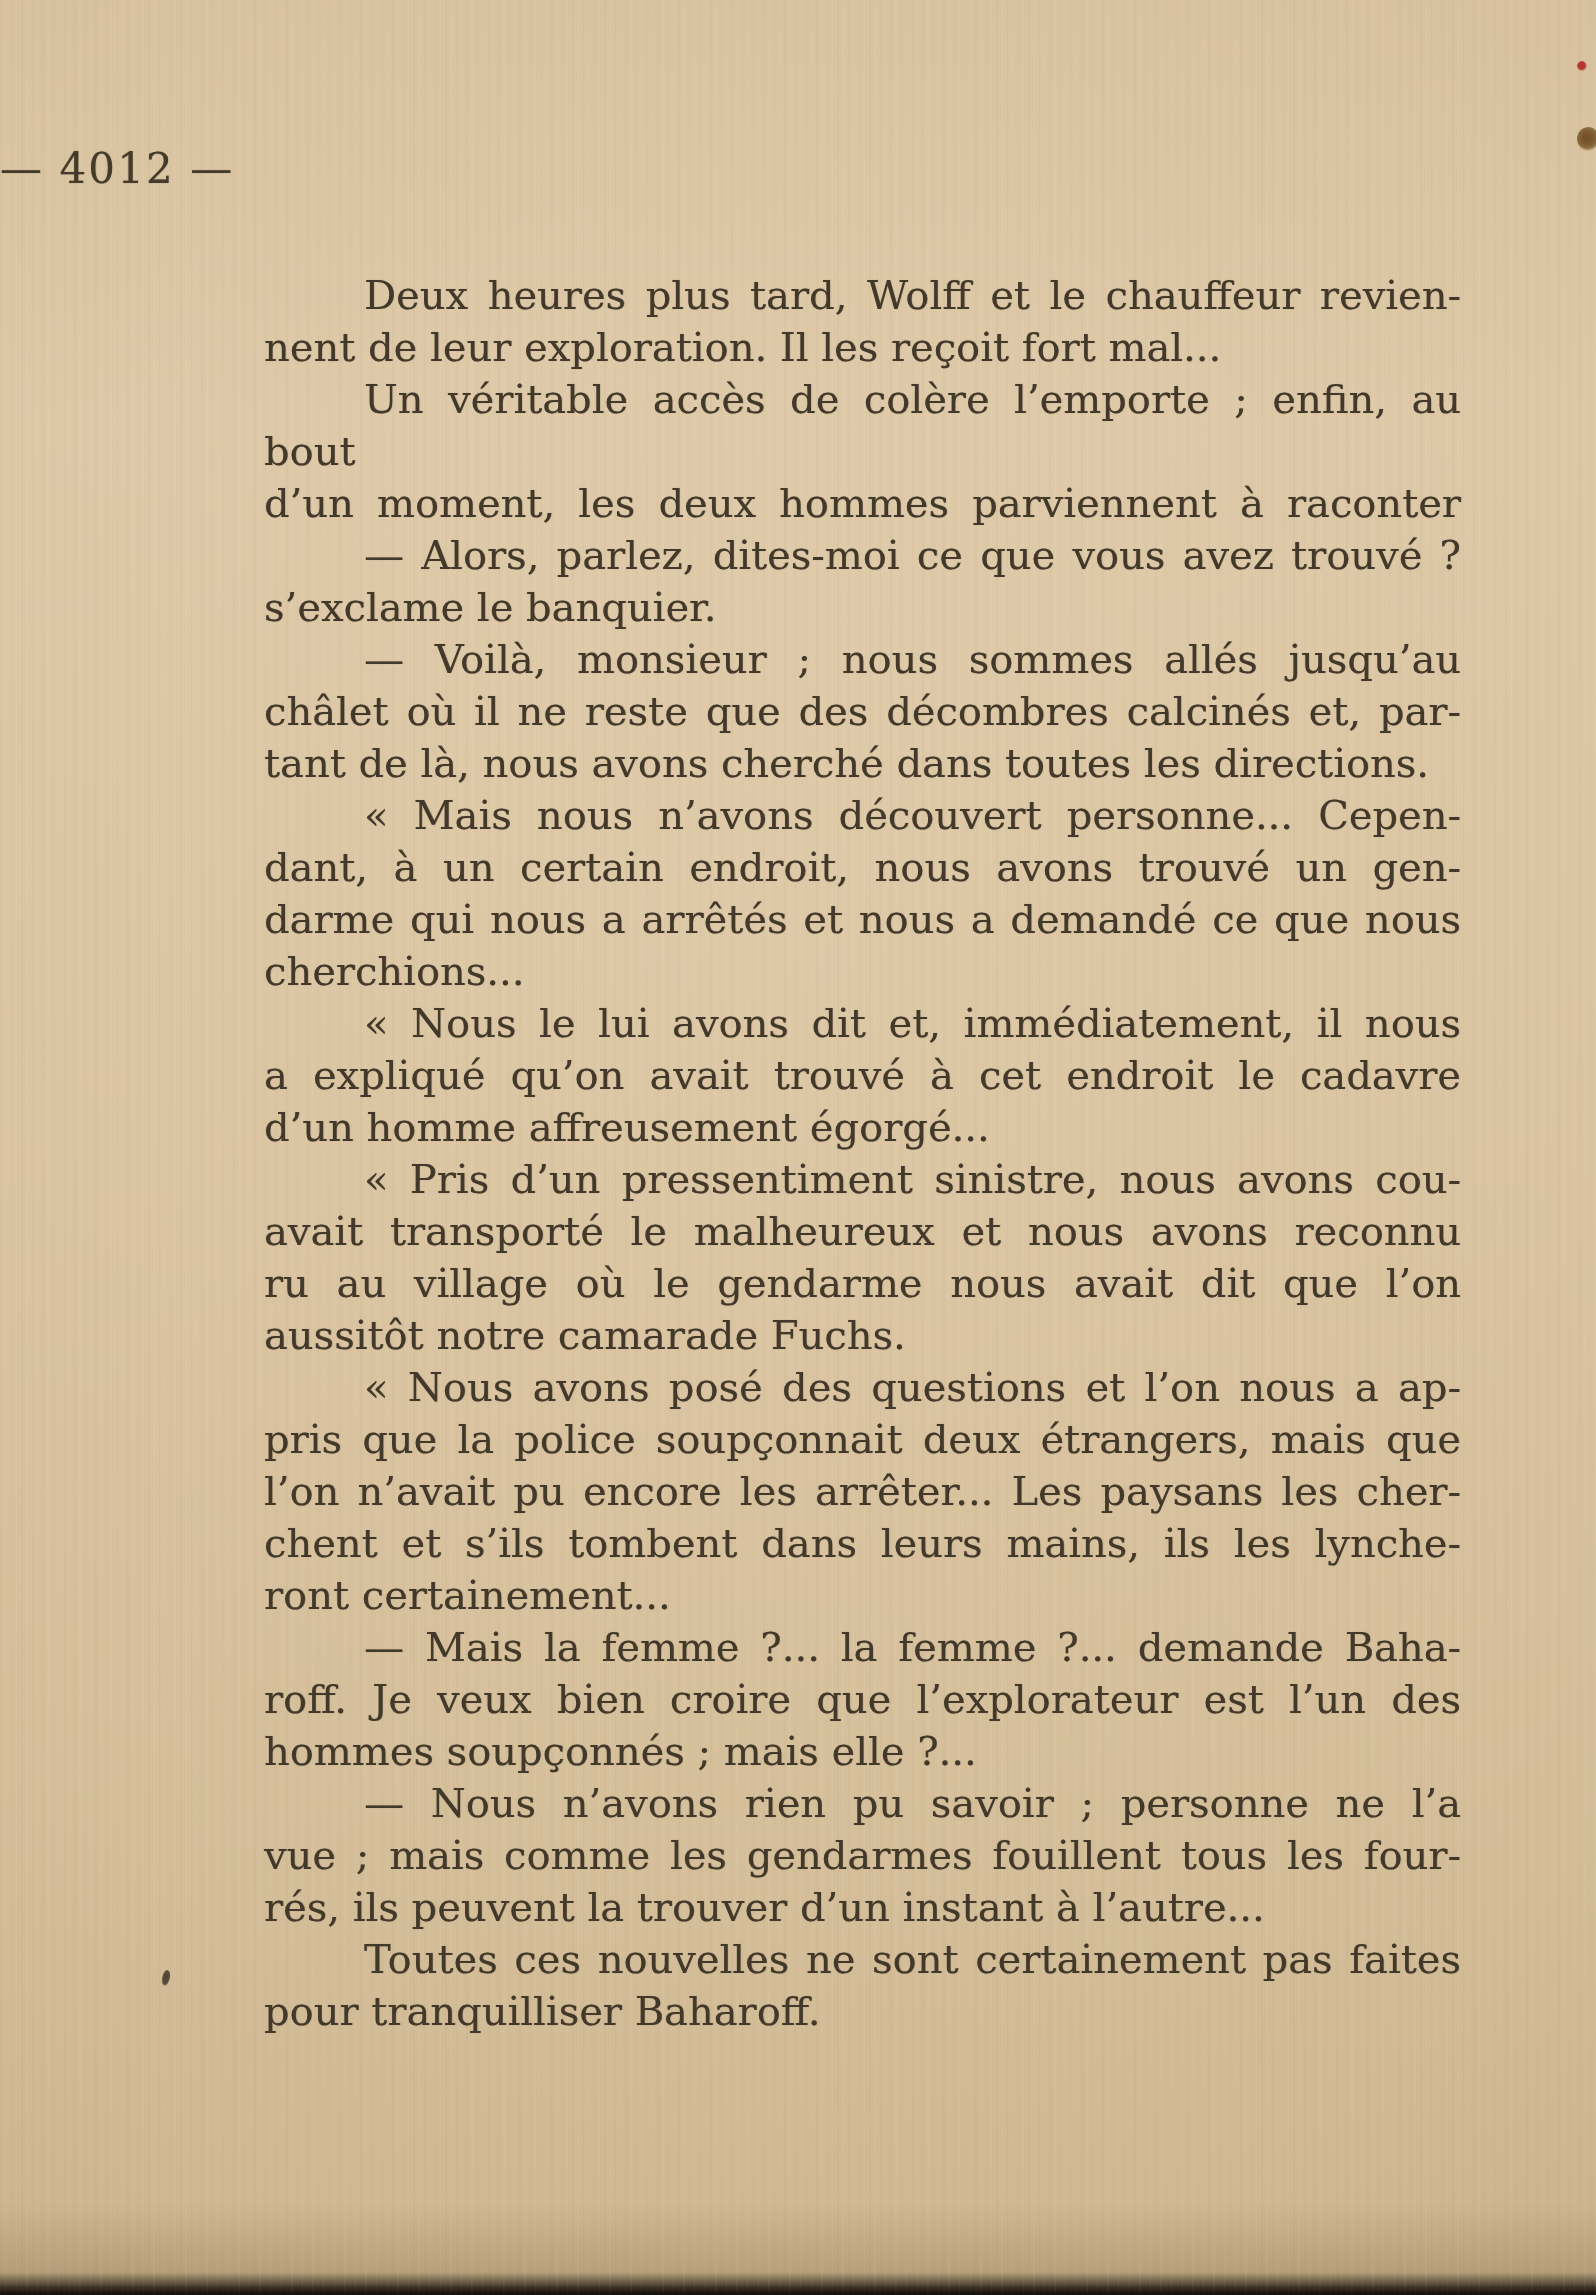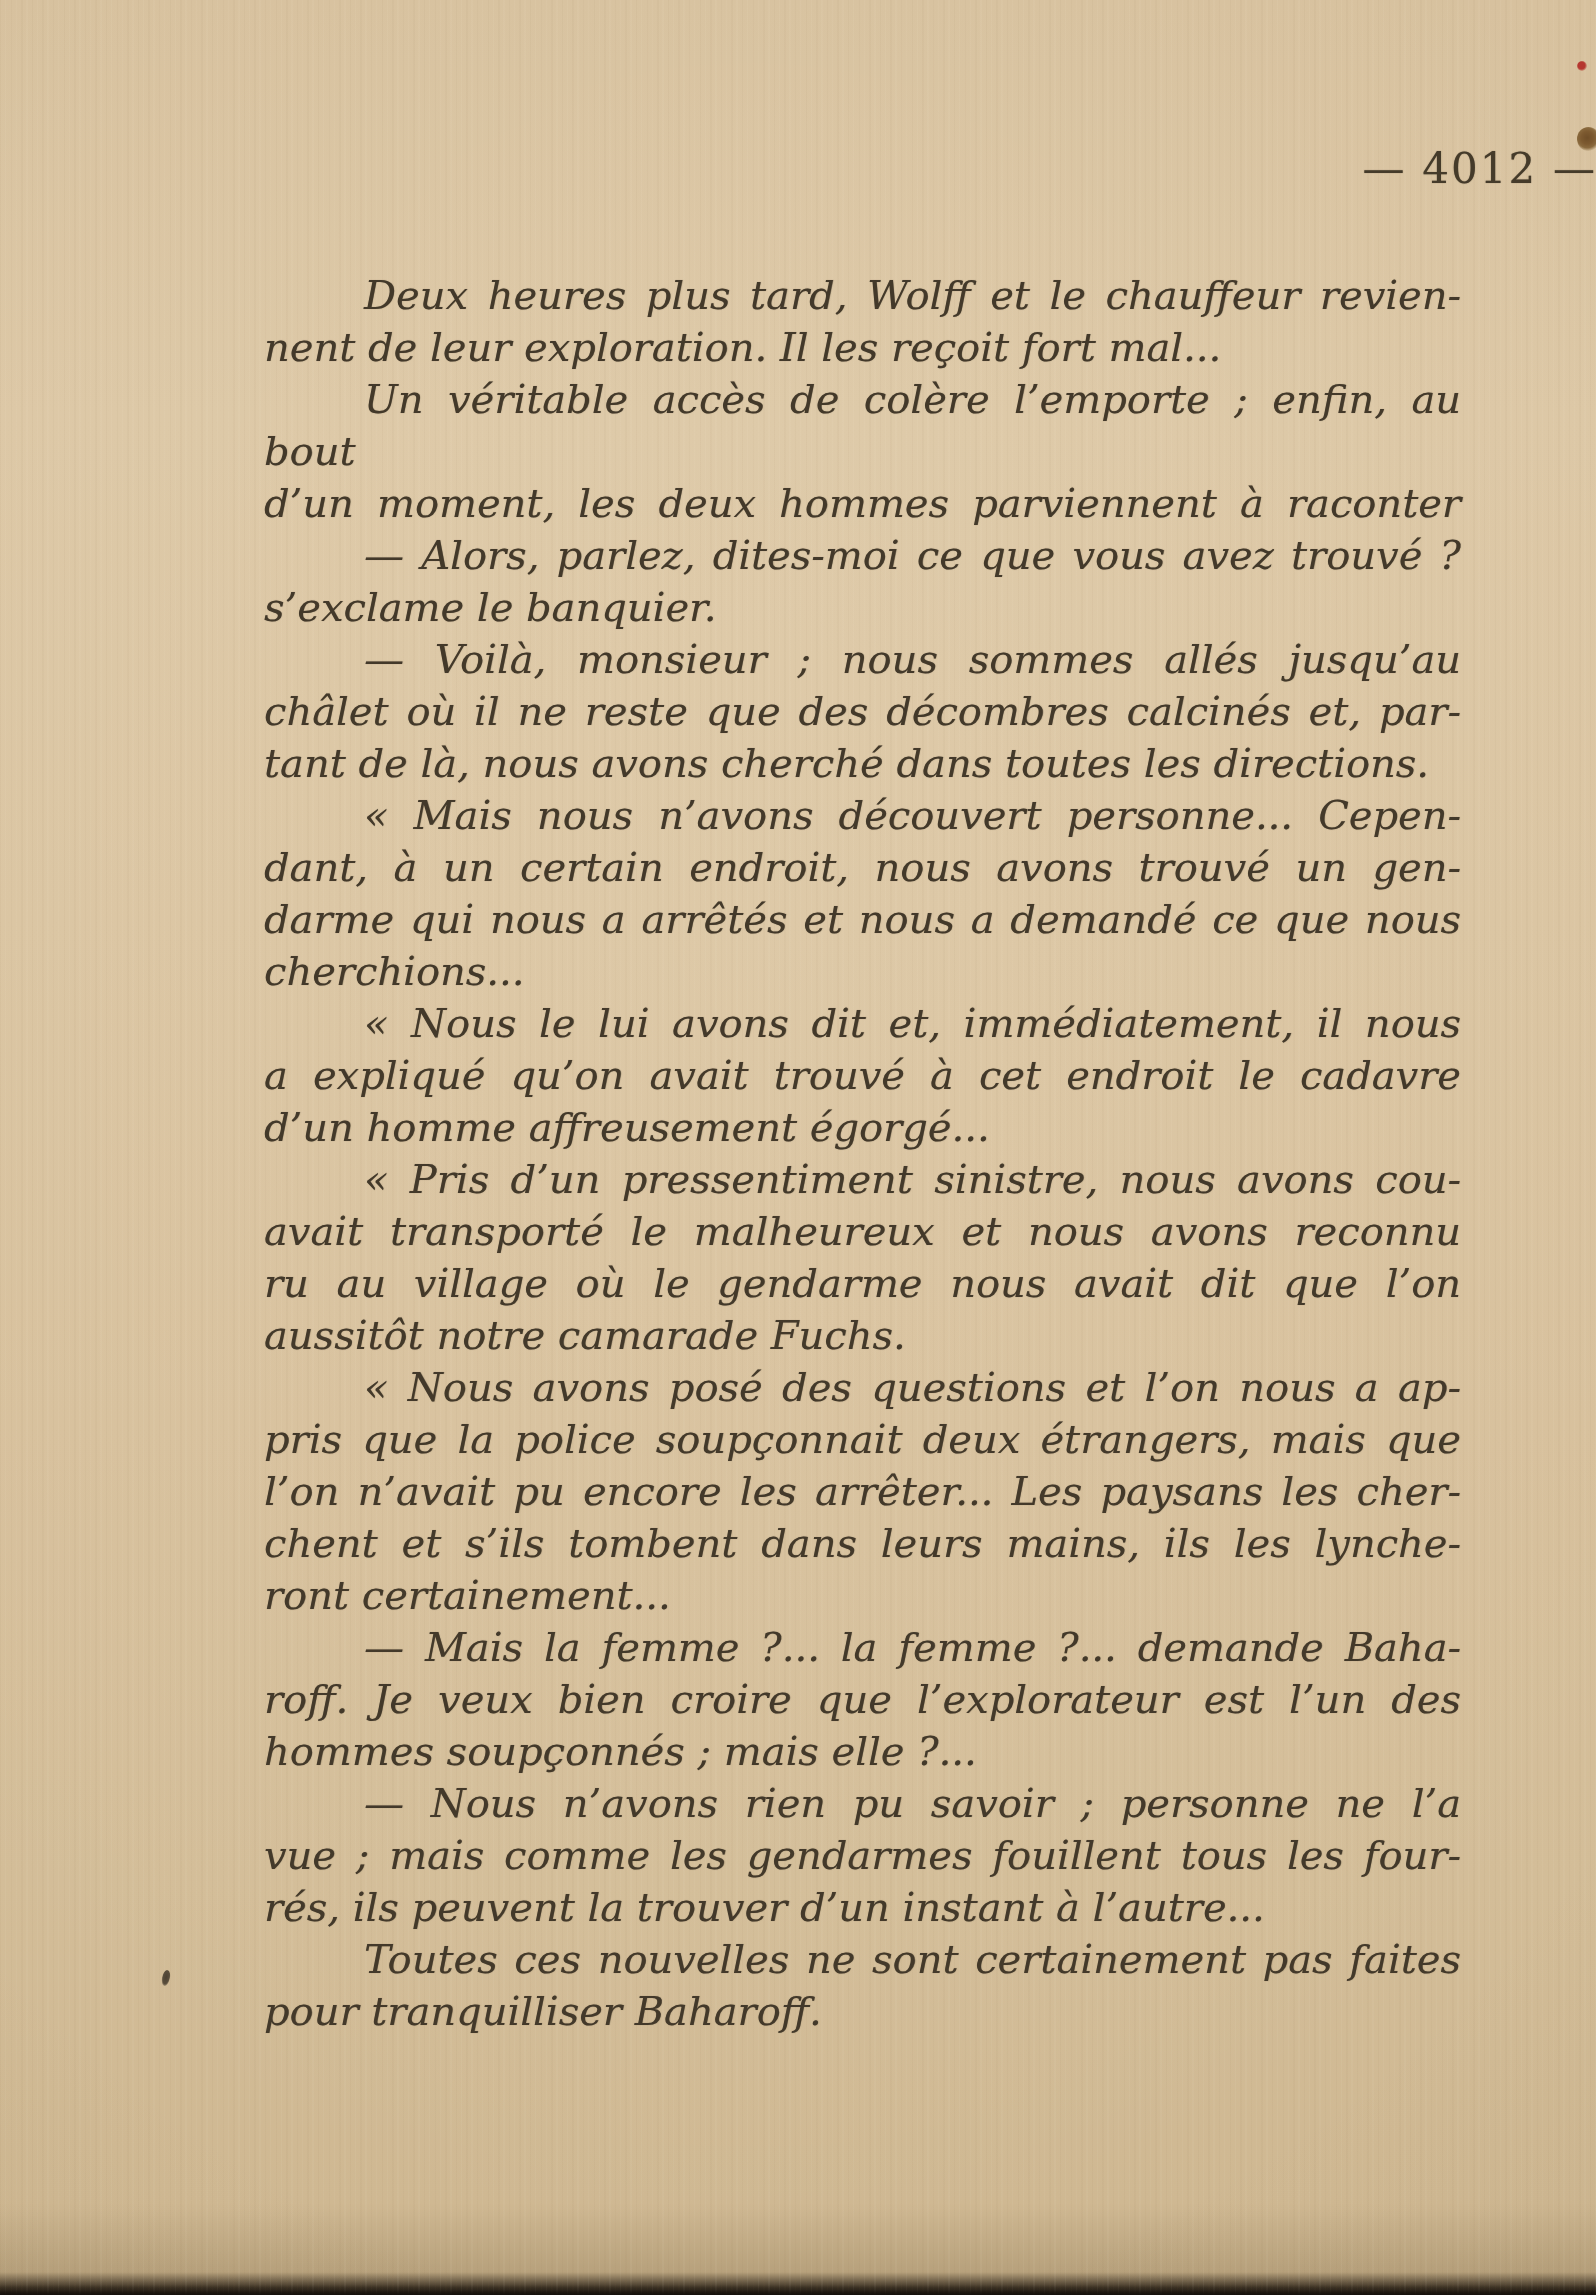--- a/index.html
+++ b/index.html
@@ -45,36 +45,35 @@
     background: radial-gradient(ellipse 135% 115% at 47% 40%,
       rgba(255, 246, 224, 0.10) 0%,
       rgba(0,0,0,0) 52%,
       rgba(96, 75, 47, 0.14) 100%);
   }
   .page-number {
     position: absolute;
     top: 144px;
     left: 0;
     width: 100%;
-    text-align: right;
+    text-align: left;
     font-size: 42px;
     letter-spacing: 2.1px;
     color: #453b2a;
     text-shadow: 0 0 1.1px rgba(69, 59, 42, 0.55);
   }
   .text-block {
     position: absolute;
     left: 264px;
     top: 269px;
     width: 1197px;
     font-size: 40px;
     line-height: 52px;
     color: #43392a;
     text-shadow: 0.3px 0.4px 0.8px rgba(62, 52, 36, 0.5);
-    font-style: italic;
   }
   .para { margin: 0; padding: 0; }
   .line {
     text-align: justify;
     text-align-last: justify;
   }
   .line.last { text-align-last: left; }
   .line.first { text-indent: 100px; }
   .spot { position: absolute; }
   .spot.brown {

